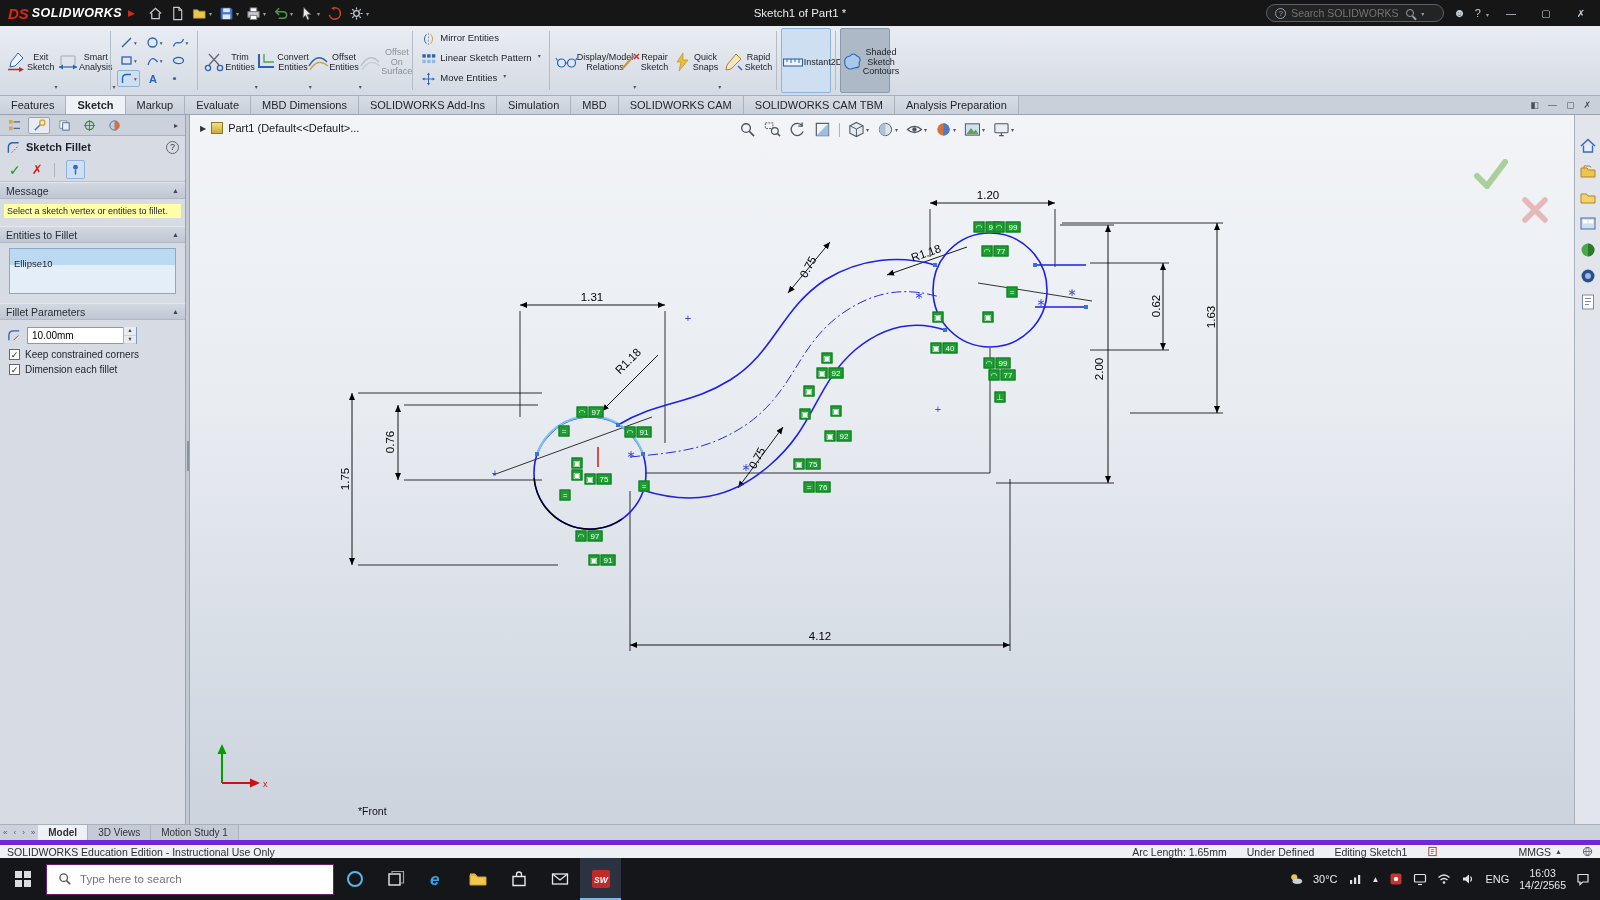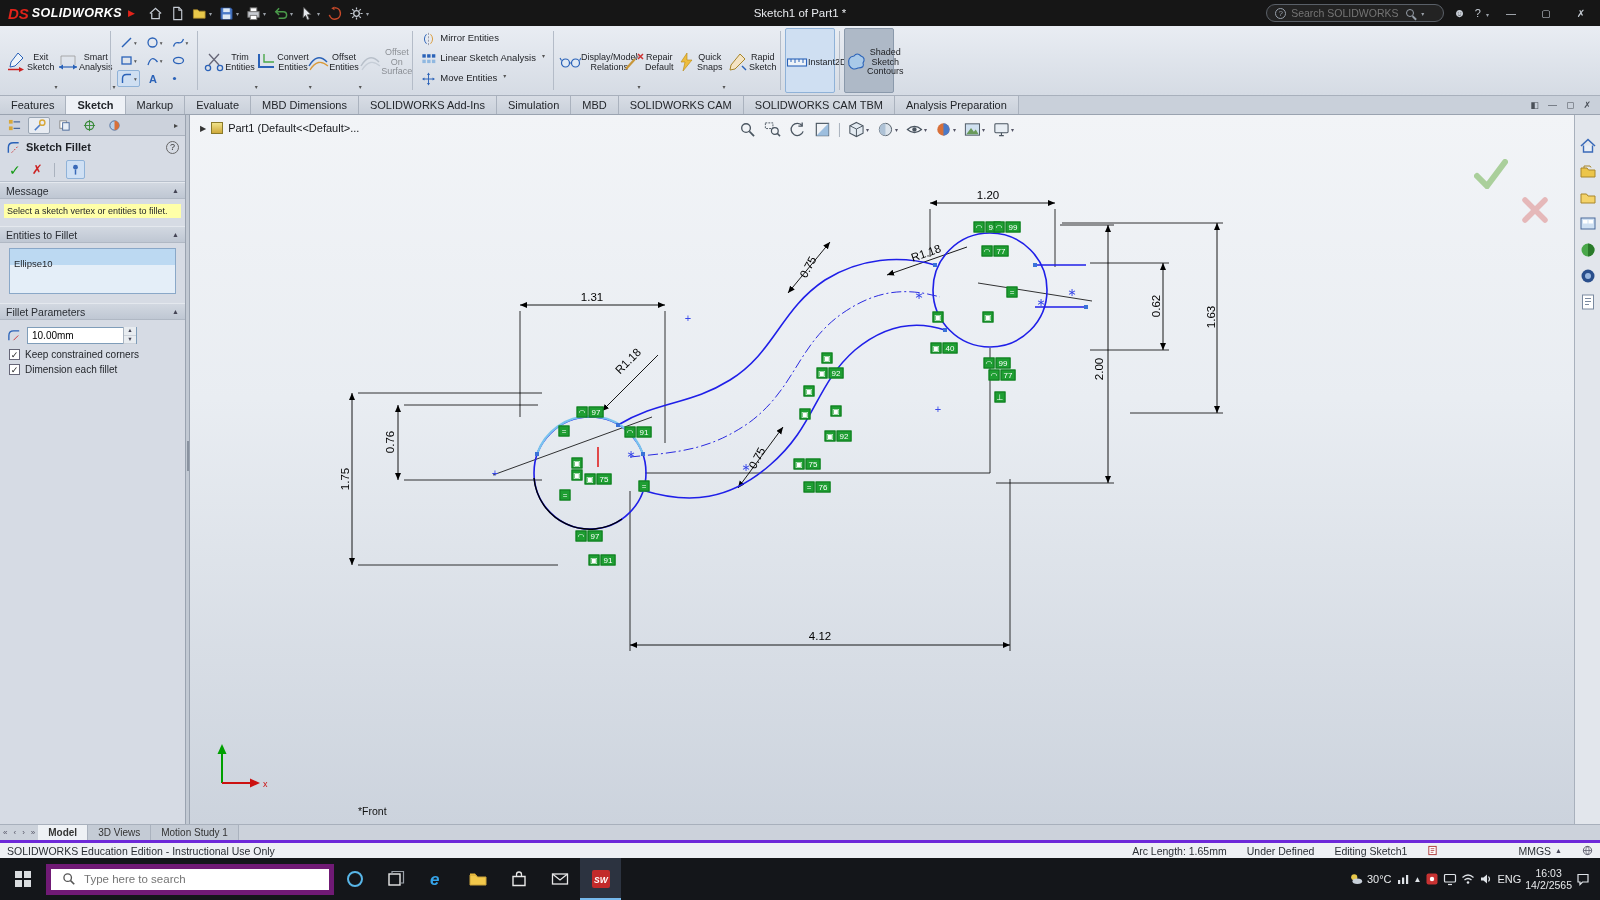--- a/index.html
+++ b/index.html
@@ -119,39 +119,39 @@
   .tp-icon { width:18px; height:18px; }
   .tp-icon svg { width:18px; height:18px; }
 
   
   #bottomtabs { height:16px; background:#ccd2db; border-top:1px solid #a8b0bc; display:flex; align-items:stretch; font-size:10px; color:#333; }
   .bt-nav { display:flex; align-items:center; padding:0 3px; color:#556; font-size:8px; }
   .btab { display:flex; align-items:center; padding:0 10px; border-right:1px solid #aab2be; background:#c4cbd5; }
   .btab.active { background:#eef1f5; font-weight:bold; }
 
   
-  #statusbar { height:18px; background:#eef0f4; border-top:3px solid #6d28d9; display:flex; align-items:center; font-size:10.5px; color:#2a2e34; padding:0 7px; }
+  #statusbar { height:18px; background:#eef0f4; border-top:5px solid #6d28d9; display:flex; align-items:center; font-size:10.5px; color:#2a2e34; padding:0 7px; }
   .sb-right { margin-left:auto; display:flex; align-items:center; gap:20px; }
   .sb-icon svg { width:11px; height:11px; }
   .sb-units { display:flex; align-items:center; gap:4px; margin-left:60px; }
   .sb-caret { font-size:7px; color:#445; }
 
   
   #taskbar { height:42px; background:#14161a; display:flex; align-items:center; color:#e8eaec; }
   .tb-start { width:46px; height:100%; display:flex; align-items:center; justify-content:center; }
   .winlogo { display:grid; grid-template-columns:7px 7px; grid-template-rows:7px 7px; gap:1.5px; }
   .winlogo i { background:#dadde0; }
-  .tb-searchbox { width:288px; height:31px; background:#fff; display:flex; align-items:center; gap:8px; padding:0 11px; color:#4a4e54; font-size:11.5px; border:5px solid #701a75; }
+  .tb-searchbox { width:288px; height:31px; background:#fff; display:flex; align-items:center; gap:8px; padding:0 11px; color:#4a4e54; font-size:11.5px; border:1px solid #701a75; }
   .tb-searchbox svg { width:14px; height:14px; flex:none; }
   .tb-searchbox input { border:none; outline:none; font-size:11.5px; color:#4a4e54; width:200px; font-family:inherit; background:transparent; }
   #taskbar-apps { display:flex; align-items:center; height:100%; }
   .tb-app { width:41px; height:100%; display:flex; align-items:center; justify-content:center; }
   .tb-app svg { width:20px; height:20px; }
   .tb-app.active { background:#2c3340; box-shadow:inset 0 -2px 0 #76b9ed; }
-  .tb-tray { margin-left:auto; display:flex; align-items:center; gap:4px; padding-right:10px; font-size:11px; }
+  .tb-tray { margin-left:auto; display:flex; align-items:center; gap:10px; padding-right:10px; font-size:11px; }
   .tb-tray svg { width:14px; height:14px; }
   .tray-caret { font-size:8px; color:#dfe3e8; }
   .tray-clock { display:flex; flex-direction:column; align-items:center; font-size:10.5px; line-height:12px; }
 </style>
 </head>
 <body>
 
 <header id="titlebar">
   <div class="tb-logo">
     <span class="logo-ds">DS</span>
@@ -417,21 +417,21 @@
               <rect x="9" y="3" width="5" height="5"></rect>
               <rect x="16" y="3" width="5" height="5"></rect>
             </g>
             <g fill="#90b8e0">
               <rect x="2" y="11" width="5" height="5"></rect>
               <rect x="9" y="11" width="5" height="5"></rect>
               <rect x="16" y="11" width="5" height="5"></rect>
             </g>
           </svg>
         </span>
-      <span>Linear Sketch Analysis</span>
+      <span>Linear Sketch Pattern</span>
       <span class="caret">▾</span>
     </div>
     <div class="rrow-btn">
       <span>
           <svg viewBox="0 0 22 20">
             <path d="M11 3 V17 M4 10 H18" stroke="#2a62b8" stroke-width="1.4"></path>
             <path d="M11 0.5 L8.8 4 H13.2 Z M11 19.5 L8.8 16 H13.2 Z M1.5 10 L5 7.8 V12.2 Z M20.5 10 L17 7.8 V12.2 Z" fill="#2a62b8"></path>
           </svg>
         </span>
       <span>Move Entities</span>
@@ -451,21 +451,21 @@
     <span class="caret">▾</span>
   </div>
   <div class="rbtn-lg">
     <span>
         <svg viewBox="0 0 22 20">
           <path d="M3 17 L12 7" stroke="#c8973a" stroke-width="2.2"></path>
           <path d="M12 7 L15 4" stroke="#888" stroke-width="2.2"></path>
           <path d="M15 2 L20 7 M20 2 L15 7" stroke="#cc3333" stroke-width="1.5"></path>
         </svg>
       </span>
-    <span class="rlabel">Repair Default</span>
+    <span class="rlabel">Repair Sketch</span>
   </div>
   <div class="rbtn-lg">
     <span>
         <svg viewBox="0 0 22 20">
           <path d="M12 1 L6 10 H10 L8 19 L17 8 H12 Z" fill="#edbd3e" stroke="#b8860b" stroke-width=".6"></path>
         </svg>
       </span>
     <span class="rlabel">Quick Snaps</span>
     <span class="caret">▾</span>
   </div>

